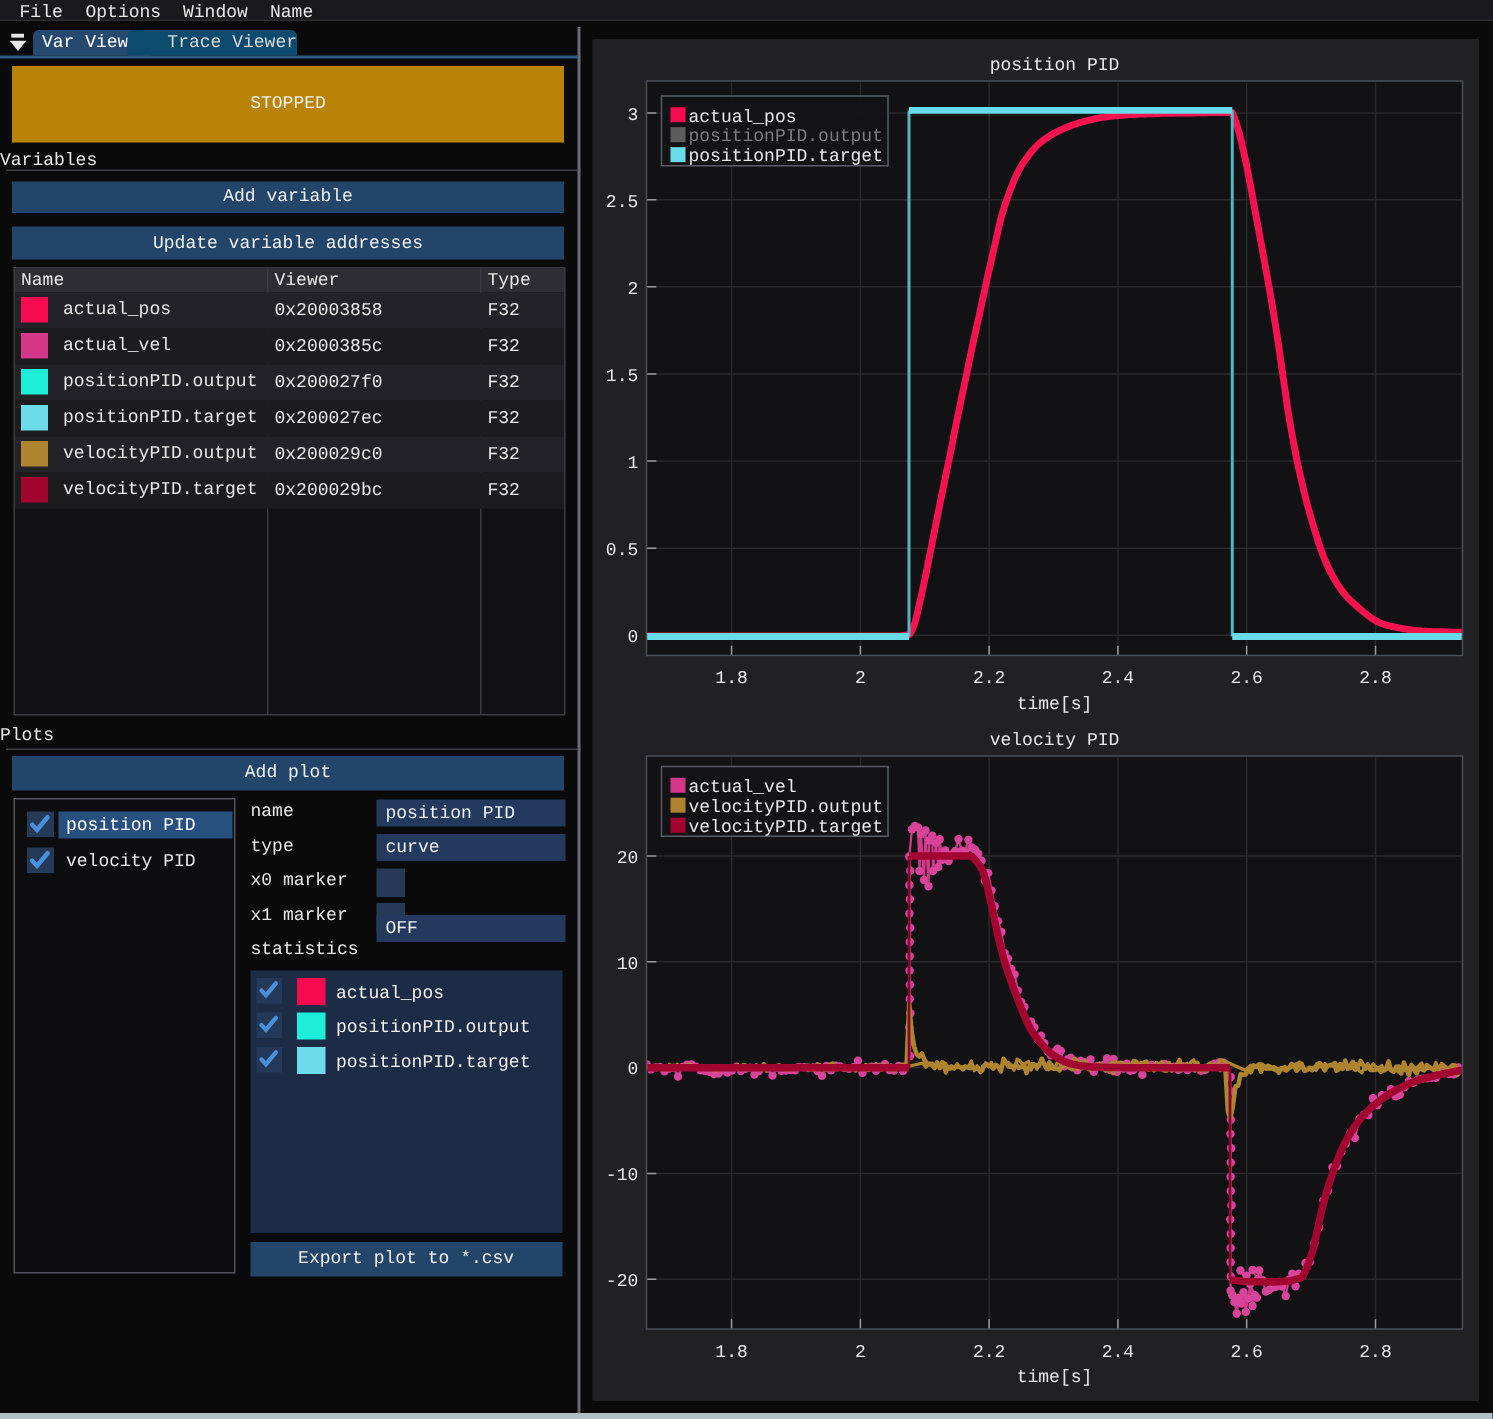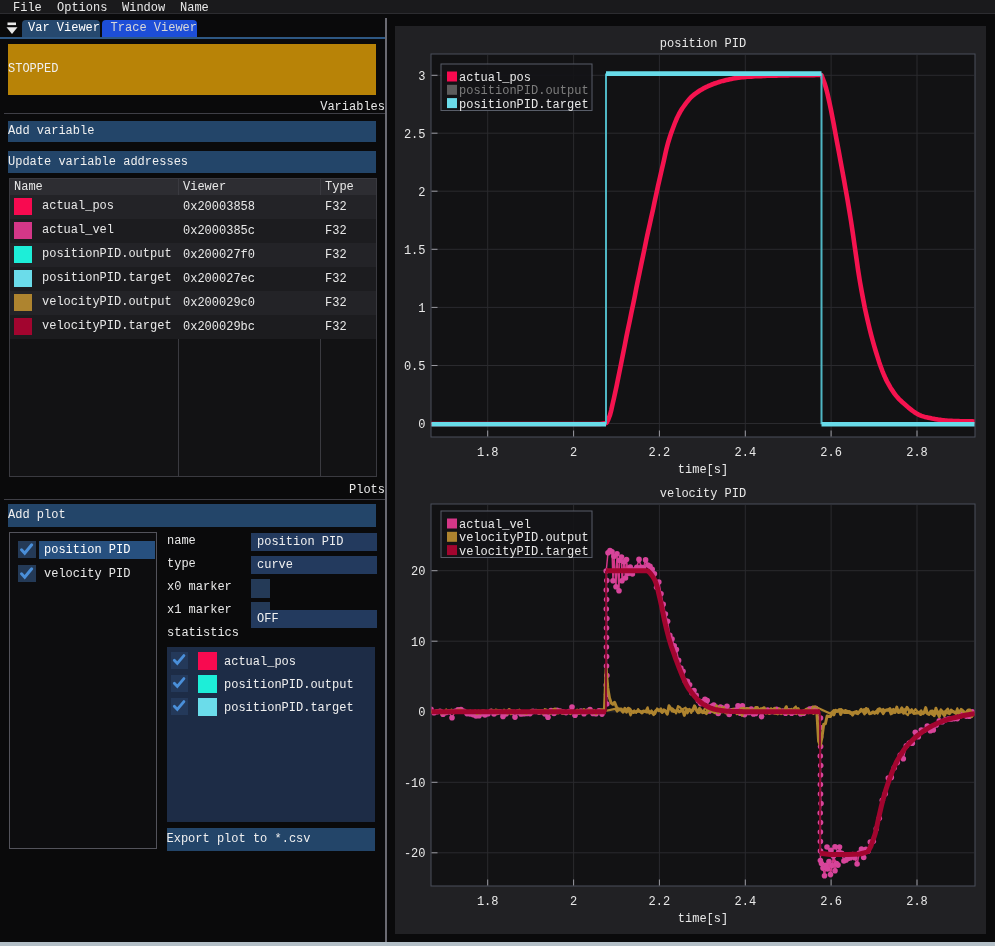--- a/index.html
+++ b/index.html
@@ -3,22 +3,22 @@
 *{margin:0;padding:0;box-sizing:border-box}
 html,body{width:995px;height:946px;background:#0a0a0b;overflow:hidden;
  font-family:"Liberation Mono",monospace;font-size:12px;color:#e8e8e8}
 .abs{position:absolute}
 #menubar{position:absolute;left:0;top:0;width:995px;height:14px;background:#1a1a1c;
  border-bottom:1px solid #2c2c30;line-height:17px}
 #menubar span{position:absolute;top:0}
 #tabsep{position:absolute;left:0;top:36.5px;width:385px;height:2px;background:#2e5884}
 .tab{position:absolute;top:20px;height:17px;line-height:17px;text-align:right;
  border-radius:4px 4px 0 0}
-.btn{position:absolute;left:8px;width:368px;background:#234569;text-align:left;color:#f0f0f0}
-.hdrtxt{position:absolute;left:0;width:385px;text-align:right}
+.btn{position:absolute;left:8px;width:368px;background:#234569;text-align:center;color:#f0f0f0}
+.hdrtxt{position:absolute;left:0;width:385px;text-align:left}
 .sep{position:absolute;left:4px;width:381px;height:1px;background:#3f3f46}
 #vartable{position:absolute;left:9px;top:178px;width:368px;height:299px;background:#121214;
  border:1px solid #3a3a40}
 .trow{position:absolute;left:0;width:366px;height:24px}
 .sw{position:absolute;left:4px;top:3px;width:18px;height:17px}
 .tn{position:absolute;left:32px;top:4px}
 .ta{position:absolute;left:173px;top:5px}
 .tt{position:absolute;left:315px;top:5px}
 #thead{position:absolute;left:0;top:0;width:366px;height:16px;background:#2d2d32;line-height:16px}
 .colsep{position:absolute;top:0;width:1px;height:297px;background:#3a3a40}
@@ -48,21 +48,21 @@
     <span style="left:57px">Options</span>
  <span style="left:122px">Window</span>
     <span style="left:180px">Name</span>
 </div>
 
 <svg class="abs" style="left:6px;top:22px" width="12" height="13" viewBox="0 0 12 13">
  <rect x="1.5" y="0.5" width="8.5" height="2.6" fill="#e8e8e8"></rect>
  <path d="M0.5 5.2h11L6 12z" fill="#e8e8e8"></path>
 </svg>
 <div class="tab" style="left:22px;width:78px;background:#26496f;color:#fff">Var Viewer</div>
-<div class="tab" style="left:102px;width:95px;background:#1d4ed8;color:#d8d8d8">Trace Viewer</div>
+<div class="tab" style="left:85px;width:113px;background:#0c4a6e;color:#d8d8d8">Trace Viewer</div>
 <div id="tabsep"></div>
 
 <div class="btn" style="top:44px;height:51px;line-height:51px;background:#b88307">STOPPED</div>
 
 <div class="hdrtxt" style="top:100px">Variables</div>
 <div class="sep" style="top:113px"></div>
 <div class="btn" style="top:121px;height:21px;line-height:21px">Add variable</div>
 <div class="btn" style="top:150.5px;height:22px;line-height:22px">Update variable addresses</div>
 
 <div id="vartable">

